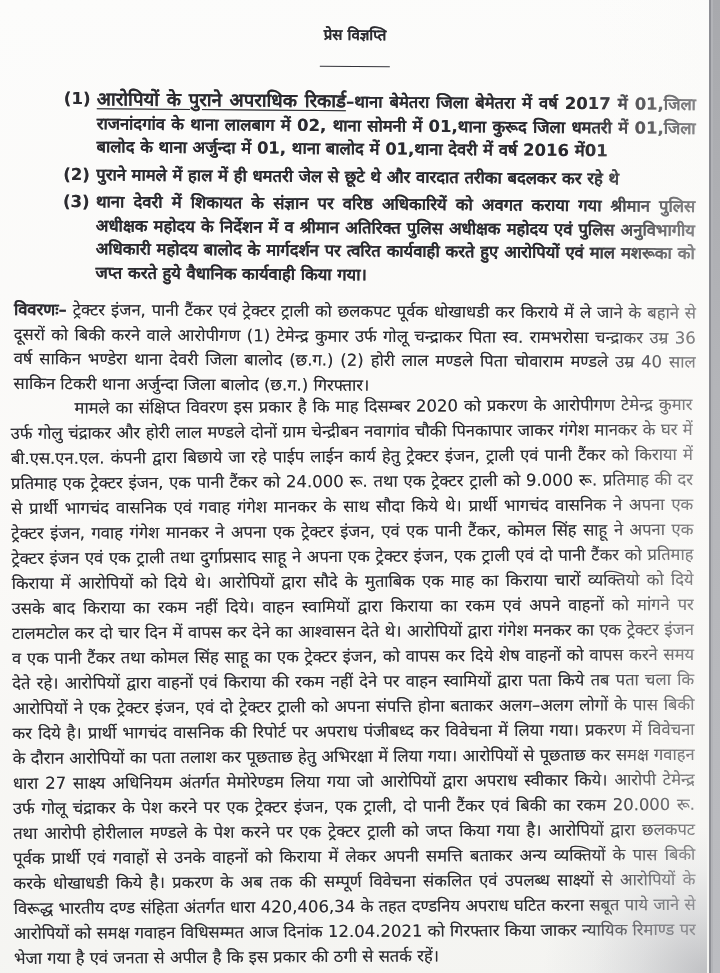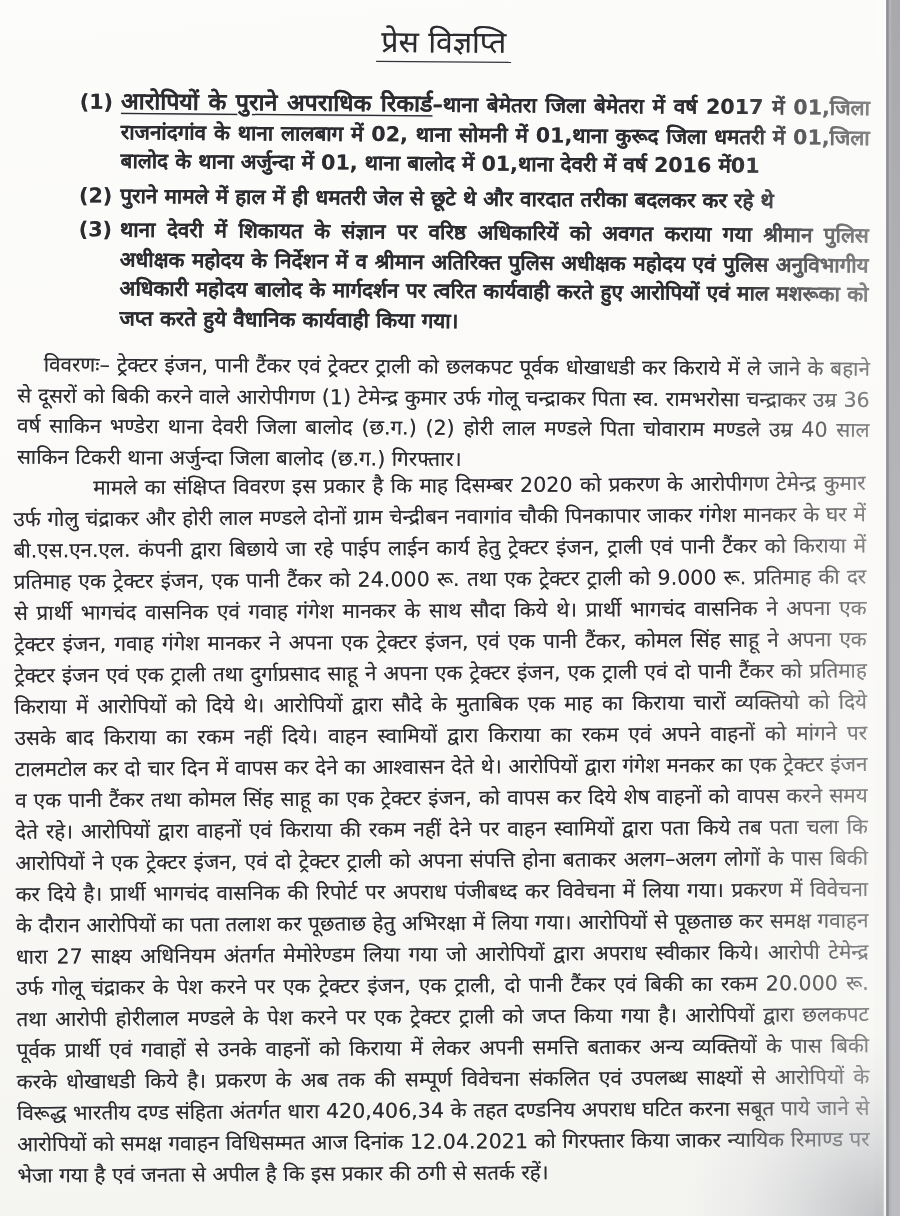--- a/index.html
+++ b/index.html
@@ -31,38 +31,38 @@
     background:linear-gradient(to right, rgba(250,250,248,0) 0%, rgba(250,250,248,0.45) 100%);
     pointer-events:none;
   }
   .content {
     position:absolute; left:14px; top:12px; width:682px;
     color:#2b2b30; font-size:16.5px; line-height:25px;
     text-shadow:0 0 0.5px rgba(45,45,52,0.55);
   }
   .title-wrap { text-align:center; margin:10px 0 20px 0; transform:rotate(0.4deg); }
   .title {
-    display:inline-block; font-size:24px; font-weight:400;
-    border-bottom:1.6px solid #33333a; padding:0 4px 2px 4px;
+    display:inline-block; font-size:15px; font-weight:700;
+    border-bottom:1.6px solid #33333a; padding:0 4px 18px 4px;
   }
   .points { margin:0 0 10px 50px; transform:rotate(0.45deg); transform-origin:left top; }
   .point {
     position:relative; padding-left:33px; margin-bottom:4px;
     font-weight:700; line-height:23.5px; text-align:justify;
   }
   .point-num { position:absolute; left:0; top:0; font-weight:700; }
   .point-heading {
     font-size:18.5px; font-weight:700;
     text-decoration:underline; text-underline-offset:3px;
   }
   .detail-para {
     margin:14px 0 0 0; text-align:justify; line-height:24.5px;
     transform:rotate(0.3deg); transform-origin:left top;
   }
-  .detail-label { font-weight:400;margin-left:21px; }
+  .detail-label { font-weight:700; }
   .body-para {
     margin:0; text-align:justify; text-indent:64px; line-height:25px;
     transform:rotate(-0.35deg); transform-origin:left bottom;
   }
 </style>
 </head>
 <body>
 
 <div class="photo">
   <div class="paper">

